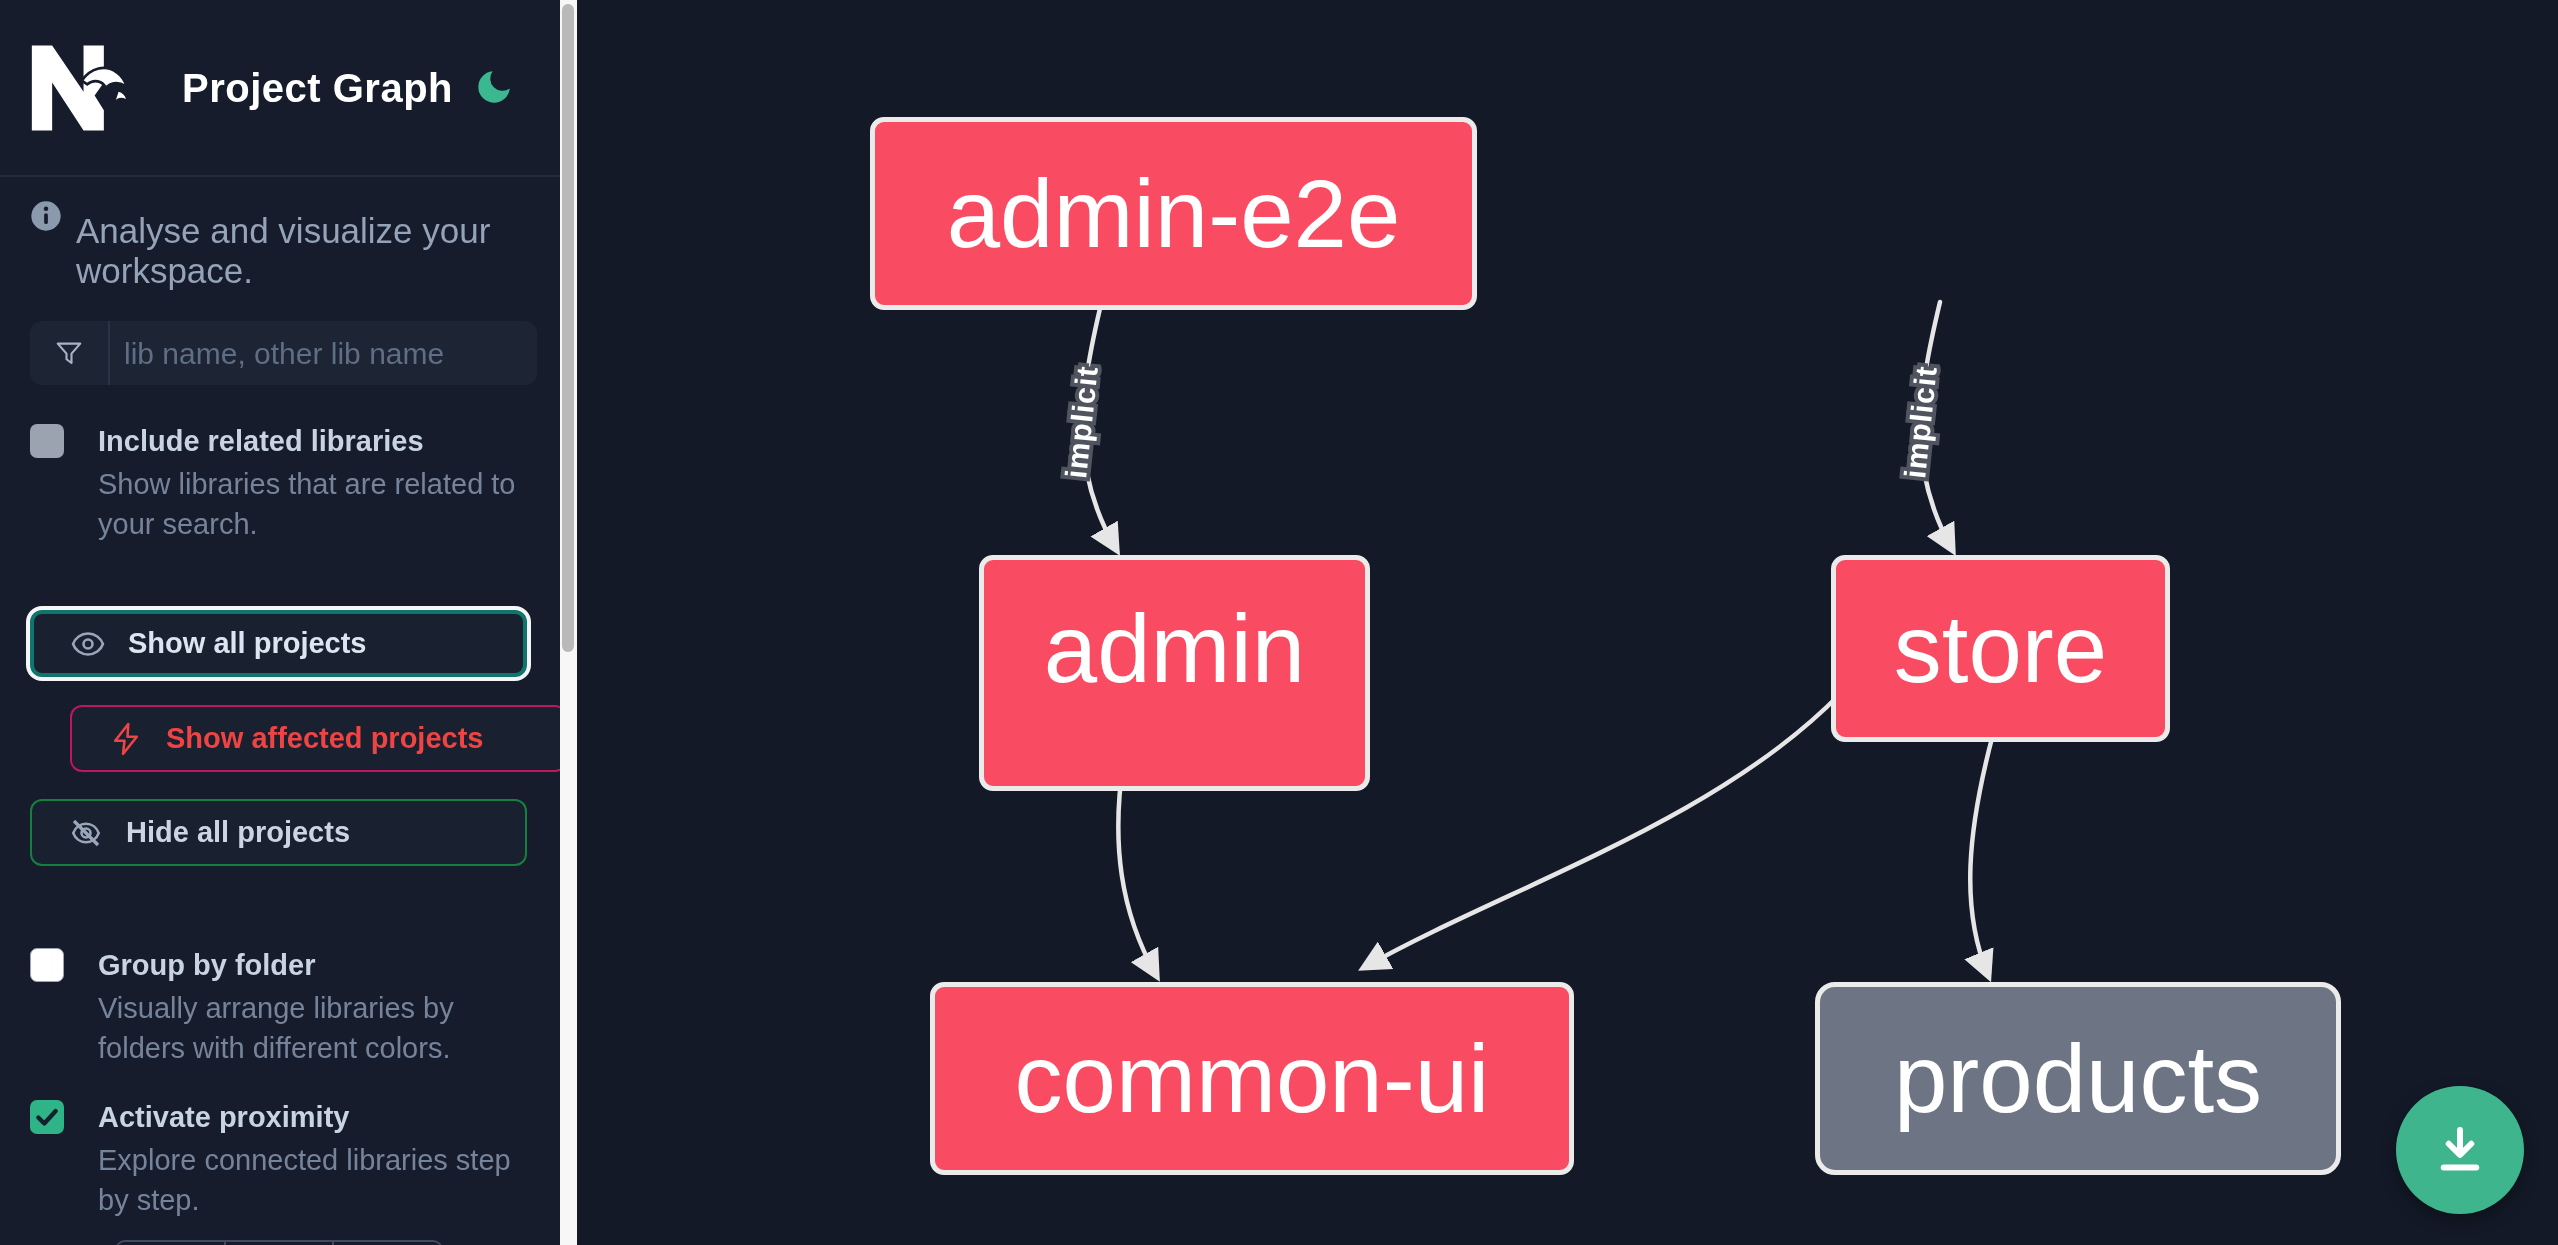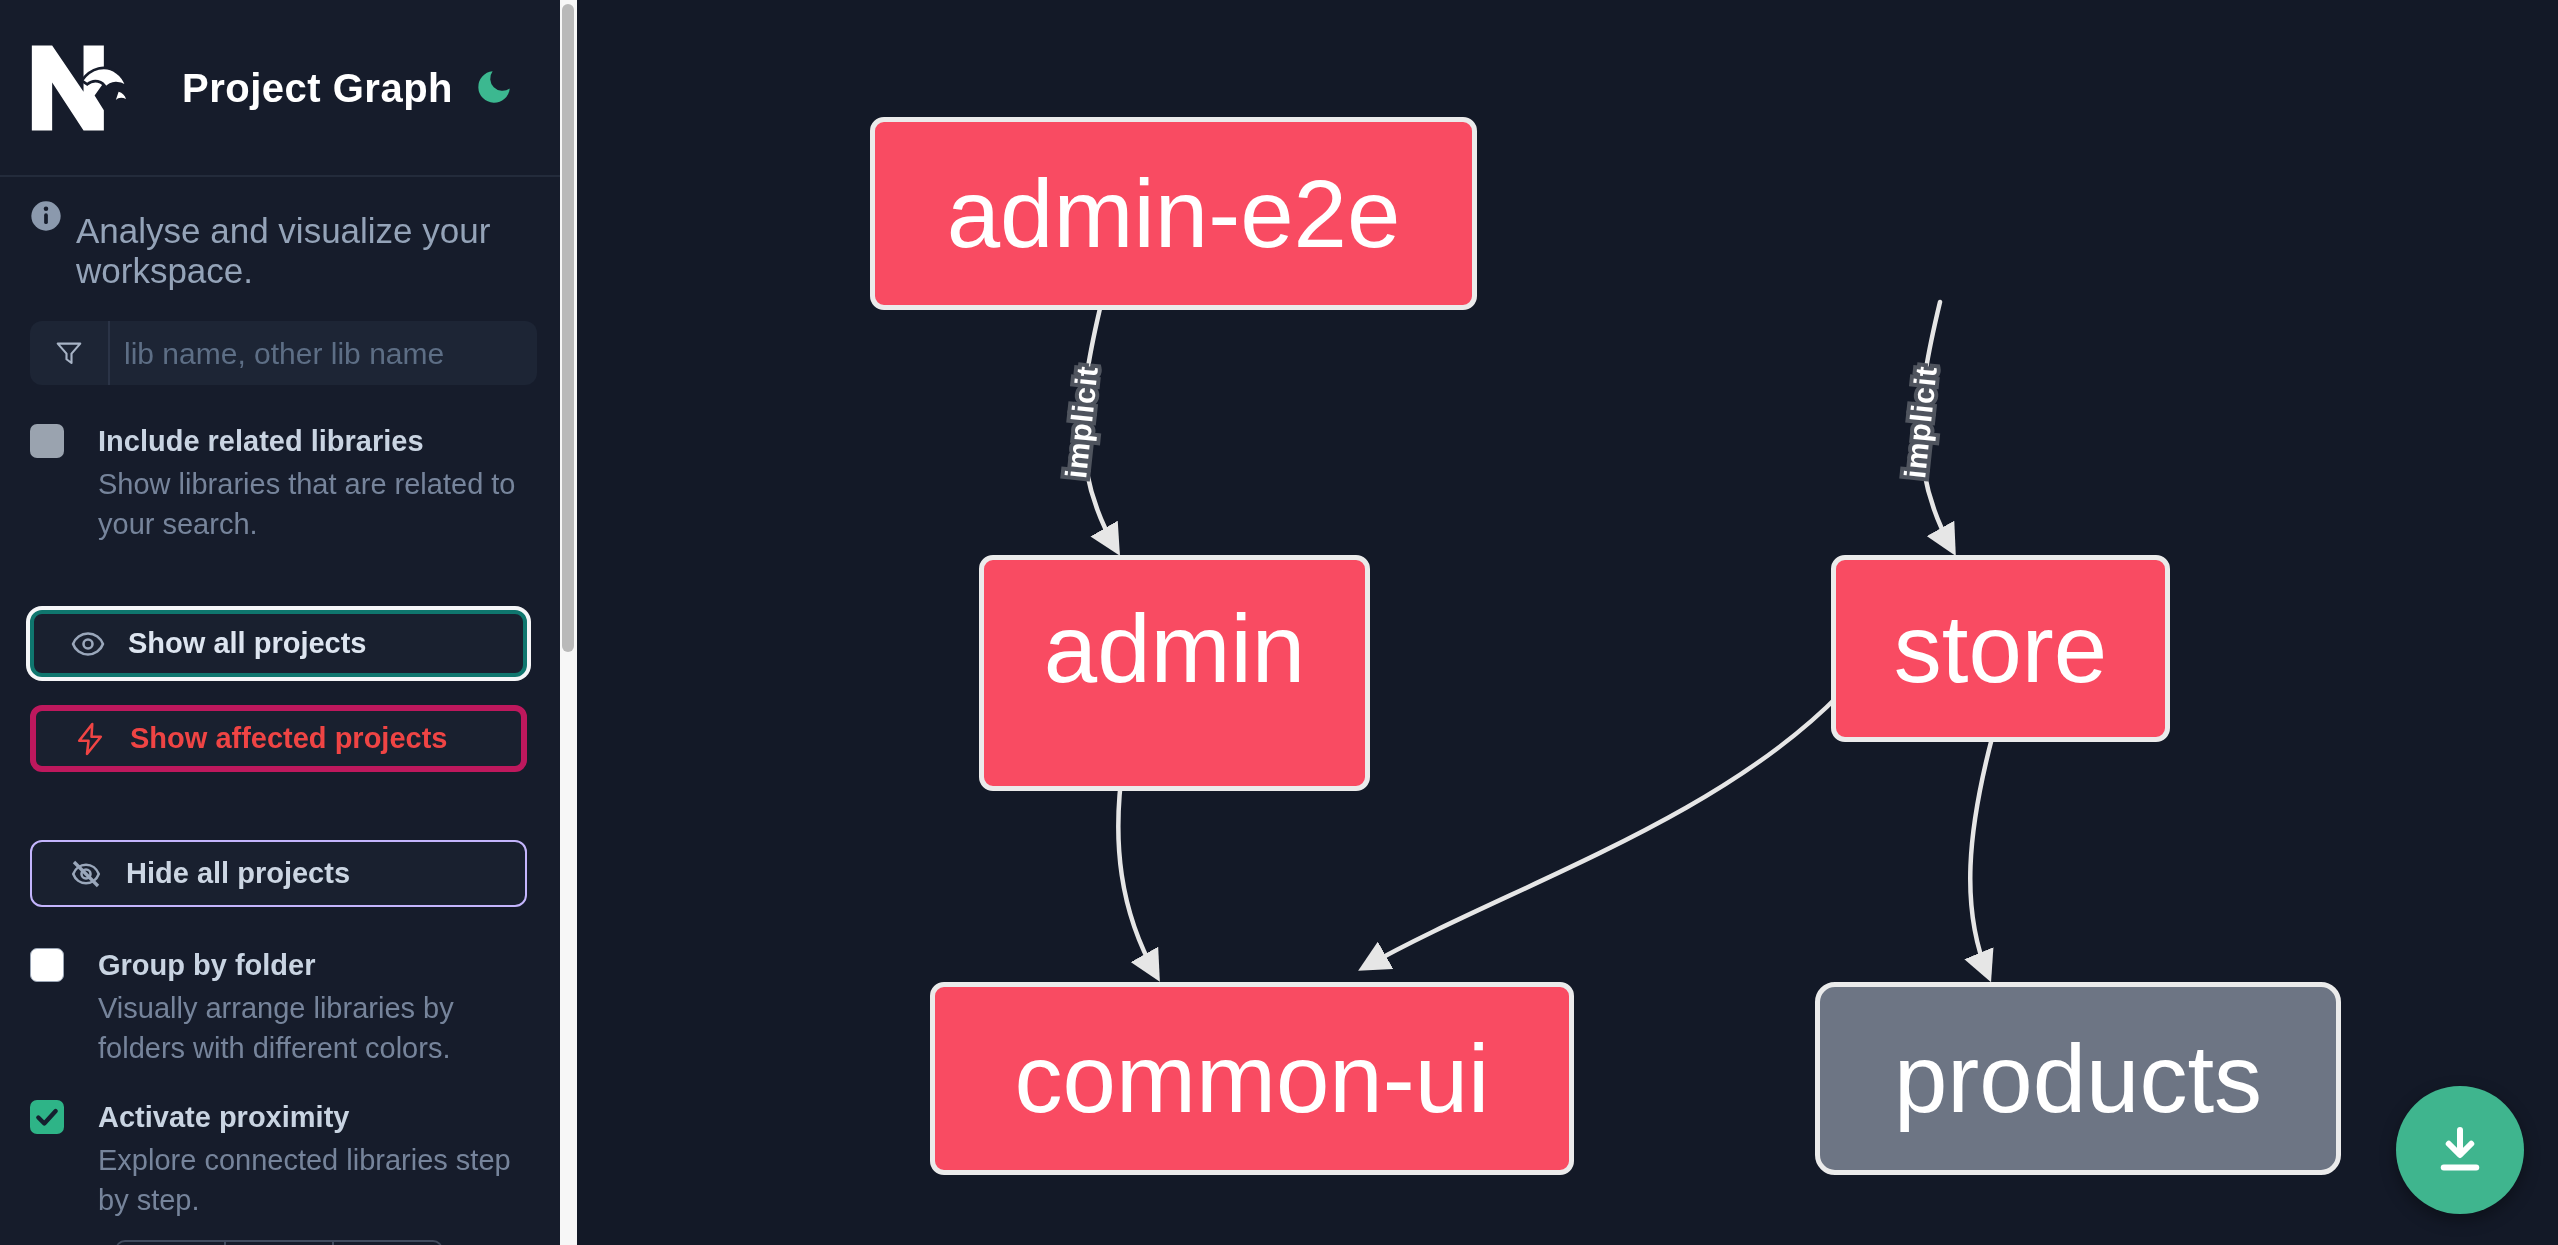--- a/index.html
+++ b/index.html
@@ -33,23 +33,23 @@
   .cb-box svg{position:absolute;left:3px;top:4px;}
   .cb-label{position:absolute;left:68px;top:1px;font-size:29px;font-weight:700;color:#c9d4e2;}
   .cb-desc{position:absolute;left:68px;font-size:29px;font-weight:400;color:#76849b;line-height:40px;}
 
   .sb-btn{position:absolute;left:30px;width:497px;height:67px;border-radius:12px;background:#19202f;
     display:flex;align-items:center;box-sizing:border-box;cursor:pointer;font-family:"Liberation Sans",sans-serif;}
   .sb-btn .lbl{font-size:29px;font-weight:700;}
   .sb-btn svg{margin-left:30px;margin-right:22px;flex:0 0 auto;}
   .btn-showall{top:610px;border:4px solid #0f766e;box-shadow:0 0 0 4px #f5f6f8;}
   .btn-showall .lbl{color:#dde5f0;}
-  .btn-affected{top:705px;border:6px solid #be185d;}
+  .btn-affected{top:705px;border:2px solid #be185d;margin-left:40px;}
   .btn-affected .lbl{color:#ef4444;}
-  .btn-hideall{top:840px;border:2px solid #c4b5fd;align-items:center;}
+  .btn-hideall{top:799px;border:2px solid #15803d;align-items:center;}
   .btn-hideall .lbl{color:#ccd6e3;}
 
   .stepper{position:absolute;left:115px;top:1240px;width:328px;height:40px;border:2px solid #414b5e;border-bottom:none;
     border-radius:10px 10px 0 0;box-sizing:border-box;display:flex;}
   .stepper .seg{flex:1;border-right:2px solid #414b5e;}
   .stepper .seg:last-child{border-right:none;}
 
   
   .scroll-track{position:absolute;left:560px;top:0;width:17px;height:1245px;background:#f7f7f7;}
   .scroll-thumb{position:absolute;left:2px;top:4px;width:12px;height:648px;border-radius:6px;background:#b9b9b9;}

